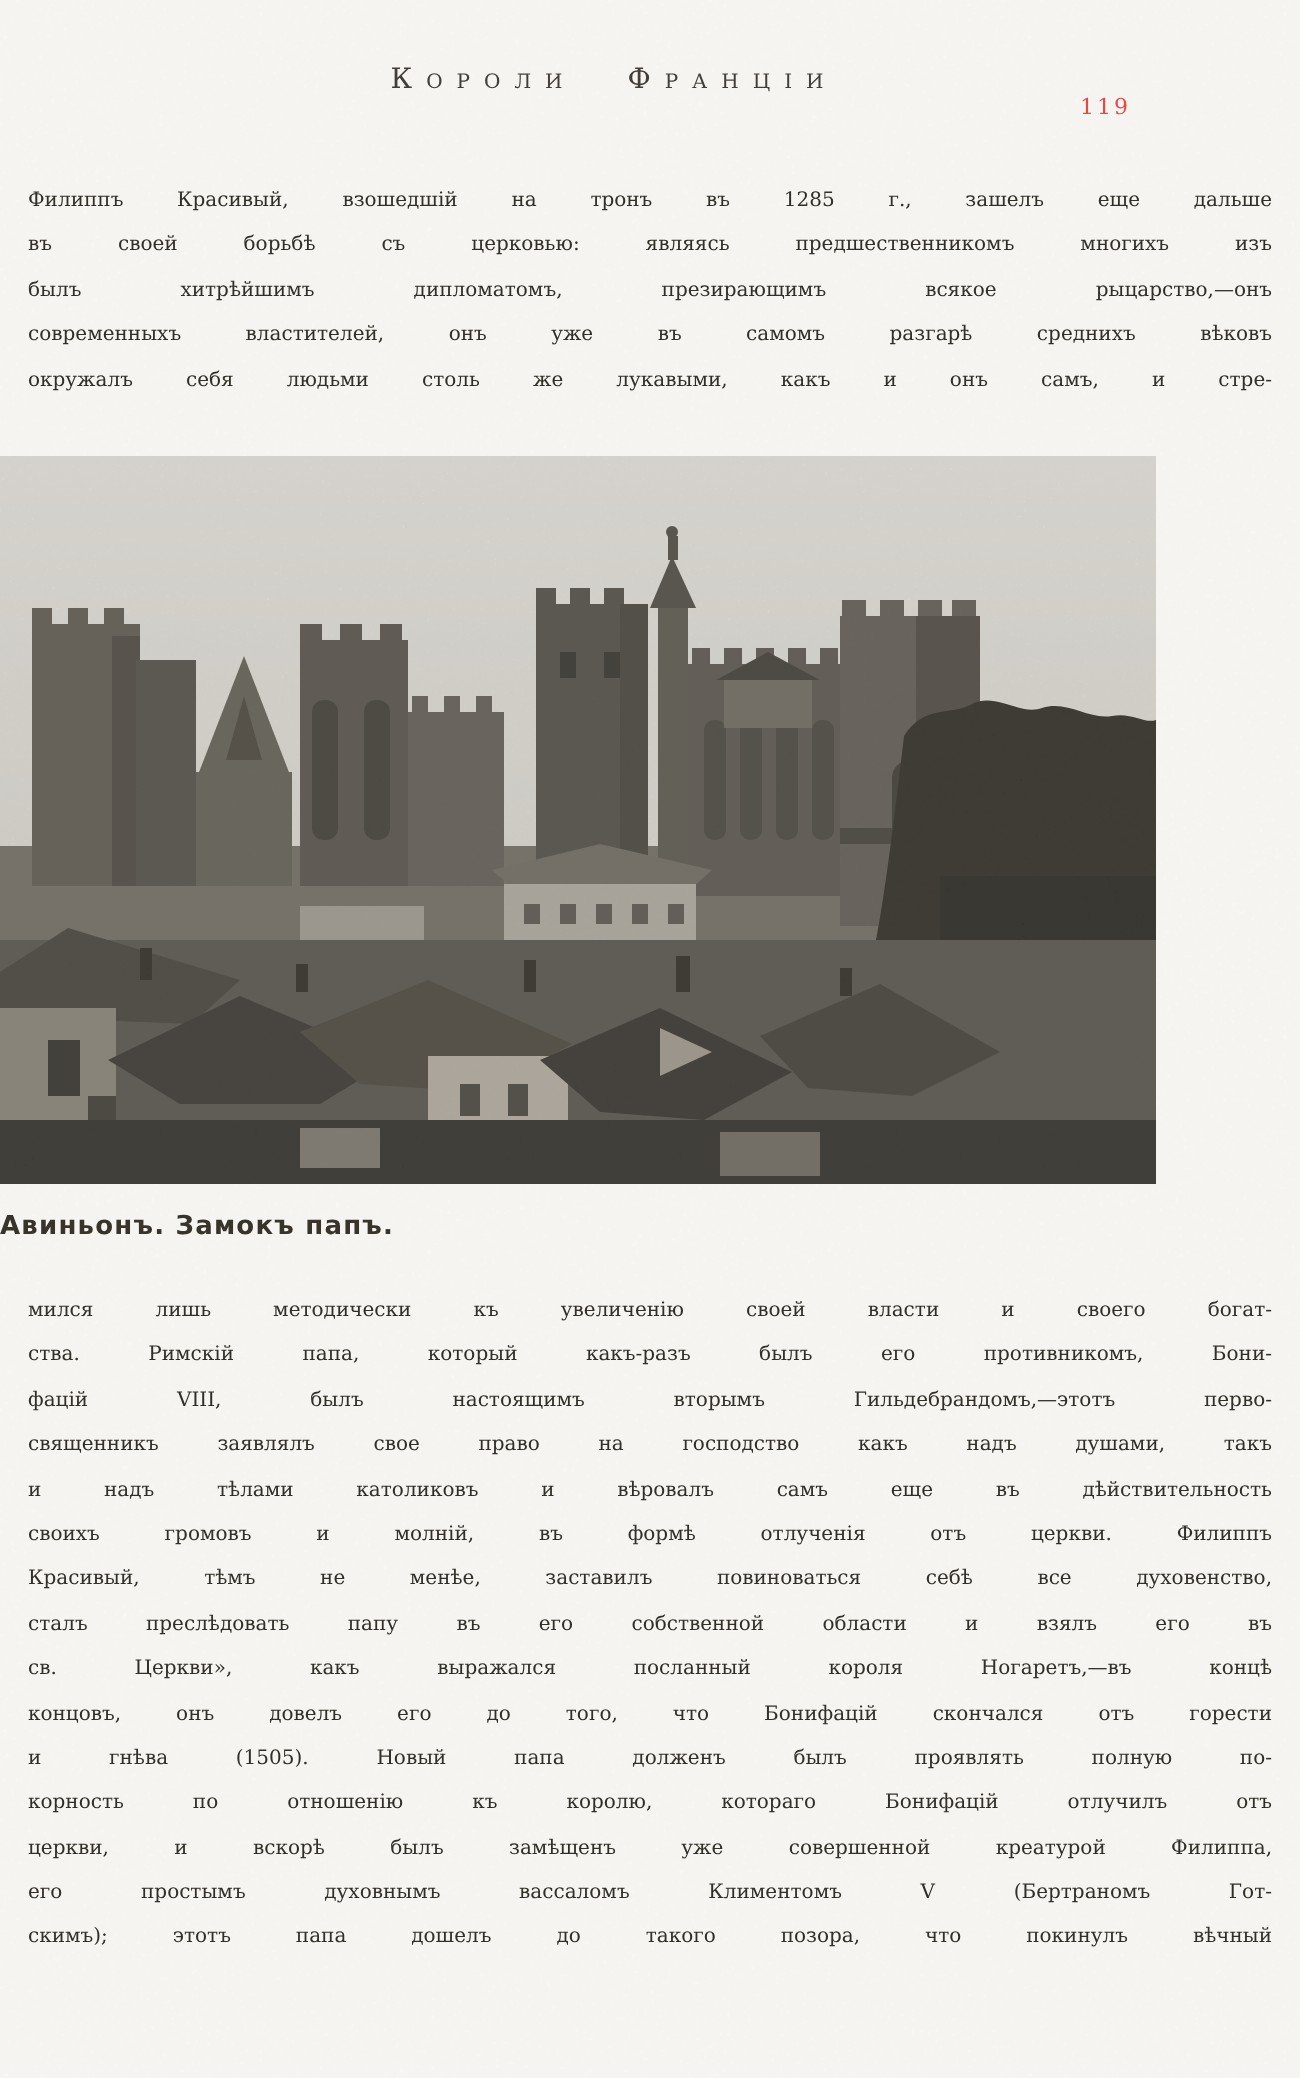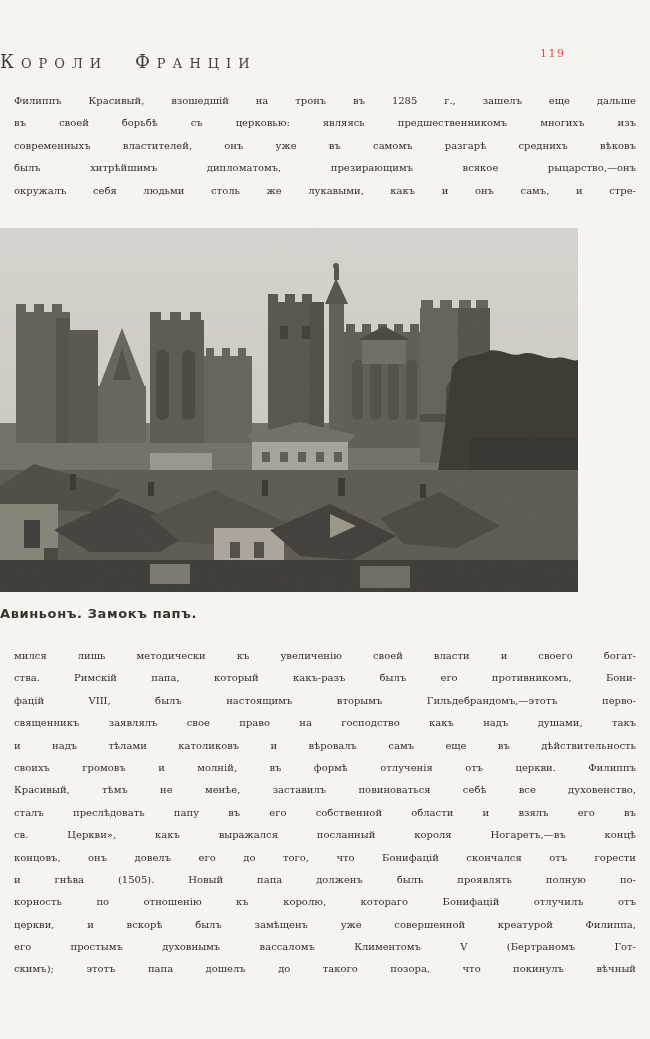--- a/index.html
+++ b/index.html
@@ -3,22 +3,22 @@
 <meta charset="utf-8">
 <style>
   html,body{margin:0;padding:0;background:#8a8a8a;}
   .page{
     position:relative;width:650px;height:1039px;margin:0 auto;
     background:#fcfbf7;overflow:hidden;
     font-family:"DejaVu Serif","Liberation Serif",serif;
     color:#2f2b25;
   }
   .running-head{
-    position:absolute;top:51px;left:0;width:614px;height:20px;
-    font-size:18px;letter-spacing:7px;word-spacing:14px;
+    position:absolute;top:32px;left:0;width:614px;height:20px;
+    text-align:center;font-size:14px;letter-spacing:7px;word-spacing:14px;
     font-variant:small-caps;color:#413d36;
   }
   .folio{
     position:absolute;top:47px;left:540px;width:40px;height:20px;
     font-size:11px;letter-spacing:1.5px;color:#ef4444;
   }
   .textblock{position:absolute;left:14px;width:622px;}
   .p1{top:90px;}
   .p2{top:645px;}
   .tline{
@@ -45,22 +45,22 @@
 <body>
 
 <div class="page">
 
   <div class="running-head">Короли Франціи</div>
   <div class="folio">119</div>
 
   <div class="textblock p1">
     <div class="tline">Филиппъ Красивый, взошедшій на тронъ въ 1285 г., зашелъ еще дальше</div>
     <div class="tline">въ своей борьбѣ съ церковью: являясь предшественникомъ многихъ изъ</div>
+    <div class="tline">былъ хитрѣйшимъ дипломатомъ, презирающимъ всякое рыцарство,—онъ</div>
     <div class="tline">современныхъ властителей, онъ уже въ самомъ разгарѣ среднихъ вѣковъ</div>
-    <div class="tline">былъ хитрѣйшимъ дипломатомъ, презирающимъ всякое рыцарство,—онъ</div>
     <div class="tline">окружалъ себя людьми столь же лукавыми, какъ и онъ самъ, и стре-</div>
   </div>
 
   <div class="photo">
     <svg width="578" height="364" viewBox="0 0 578 364" xmlns="http://www.w3.org/2000/svg">
       <defs>
         <linearGradient id="sky" x1="0" y1="0" x2="0" y2="1">
           <stop offset="0" stop-color="#f1efe9"></stop>
           <stop offset="0.65" stop-color="#e5e3db"></stop>
           <stop offset="1" stop-color="#d9d7ce"></stop>

